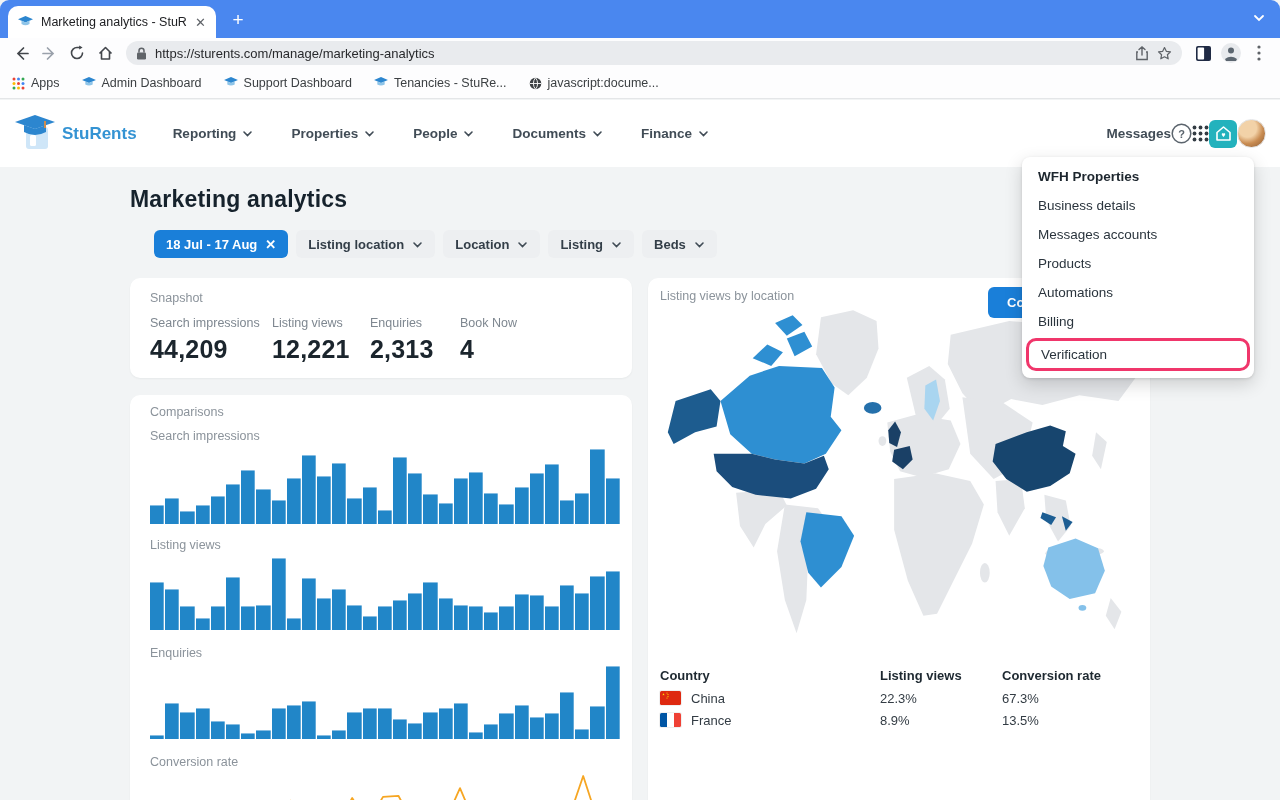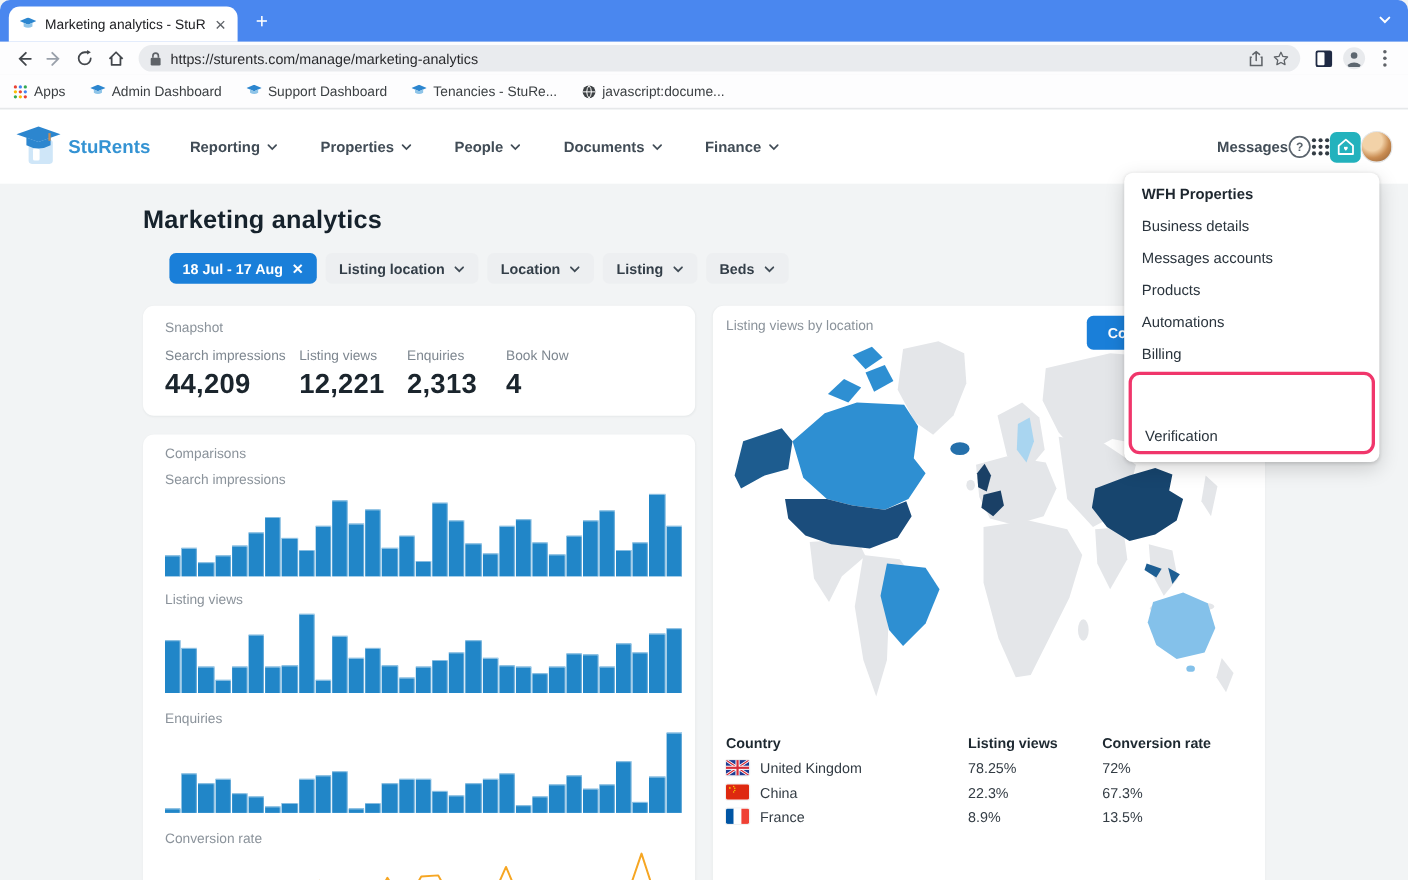--- a/index.html
+++ b/index.html
@@ -65,21 +65,21 @@
   .geo-c1 { width:220px; display:flex; align-items:center; gap:0; }
   .geo-c2 { width:122px; }
   .geo-c3 { flex:1; }
   .flag { width:21px; height:14px; margin-right:10px; border-radius:1.5px; box-shadow:0 0 0 1px rgba(0,0,0,.06); flex:0 0 auto; }
 
   
   .dropdown { position:absolute; left:1022px; top:157px; width:232px; background:#fff; border-radius:8px; box-shadow:0 1px 3px rgba(0,0,0,.12), 0 6px 18px rgba(0,0,0,.16); padding:5px 0; z-index:50; }
   .dd-item { padding:7px 16px; font-size:13.5px; color:#2a343d; cursor:pointer; }
   .dd-item.first { font-weight:700; color:#1d262e; }
   .dd-highlight { border:3px solid #f0366b; border-radius:10px; margin:2px 4px; }
-  .dd-highlight .dd-item { padding:6px 12px;margin-top:42px; }
+  .dd-highlight .dd-item { padding:6px 12px; }
 
   svg { display:block; }
 </style>
 </head>
 <body>
 
 <div class="tabstrip">
   <div class="tab">
     <span>
       <svg width="15" height="13" viewBox="0 0 15 13">
@@ -526,36 +526,20 @@
 
   <div class="geo-table" id="geo-table">
       <div class="geo-row head">
         <div class="geo-c1">Country</div>
         <div class="geo-c2">Listing views</div>
         <div class="geo-c3">Conversion rate</div>
       </div>
       <div class="geo-row">
         <div class="geo-c1">
           <svg class="flag" viewBox="0 0 21 14">
-            <rect width="21" height="14" fill="#1f3a93"></rect>
-            <path d="M0,0 L21,14 M21,0 L0,14" stroke="#fff" stroke-width="2.6"></path>
-            <path d="M0,0 L21,14 M21,0 L0,14" stroke="#d62d3a" stroke-width="1.1"></path>
-            <rect x="8.6" width="3.8" height="14" fill="#fff"></rect>
-            <rect y="5.1" width="21" height="3.8" fill="#fff"></rect>
-            <rect x="9.5" width="2" height="14" fill="#d62d3a"></rect>
-            <rect y="6" width="21" height="2" fill="#d62d3a"></rect>
-          </svg>
-          <span>United Kingdom</span>
-        </div>
-        <div class="geo-c2">78.25%</div>
-        <div class="geo-c3">72%</div>
-      </div>
-      <div class="geo-row">
-        <div class="geo-c1">
-          <svg class="flag" viewBox="0 0 21 14">
             <rect width="21" height="14" fill="#de2910"></rect>
             <polygon points="3.5,2 4.3,4.4 2.4,2.9 4.6,2.9 2.7,4.4" fill="#ffde00"></polygon>
             <circle cx="7" cy="2" r=".6" fill="#ffde00"></circle>
             <circle cx="8" cy="3.6" r=".6" fill="#ffde00"></circle>
             <circle cx="8" cy="5.6" r=".6" fill="#ffde00"></circle>
             <circle cx="7" cy="7" r=".6" fill="#ffde00"></circle>
           </svg>
           <span>China</span>
         </div>
         <div class="geo-c2">22.3%</div>

